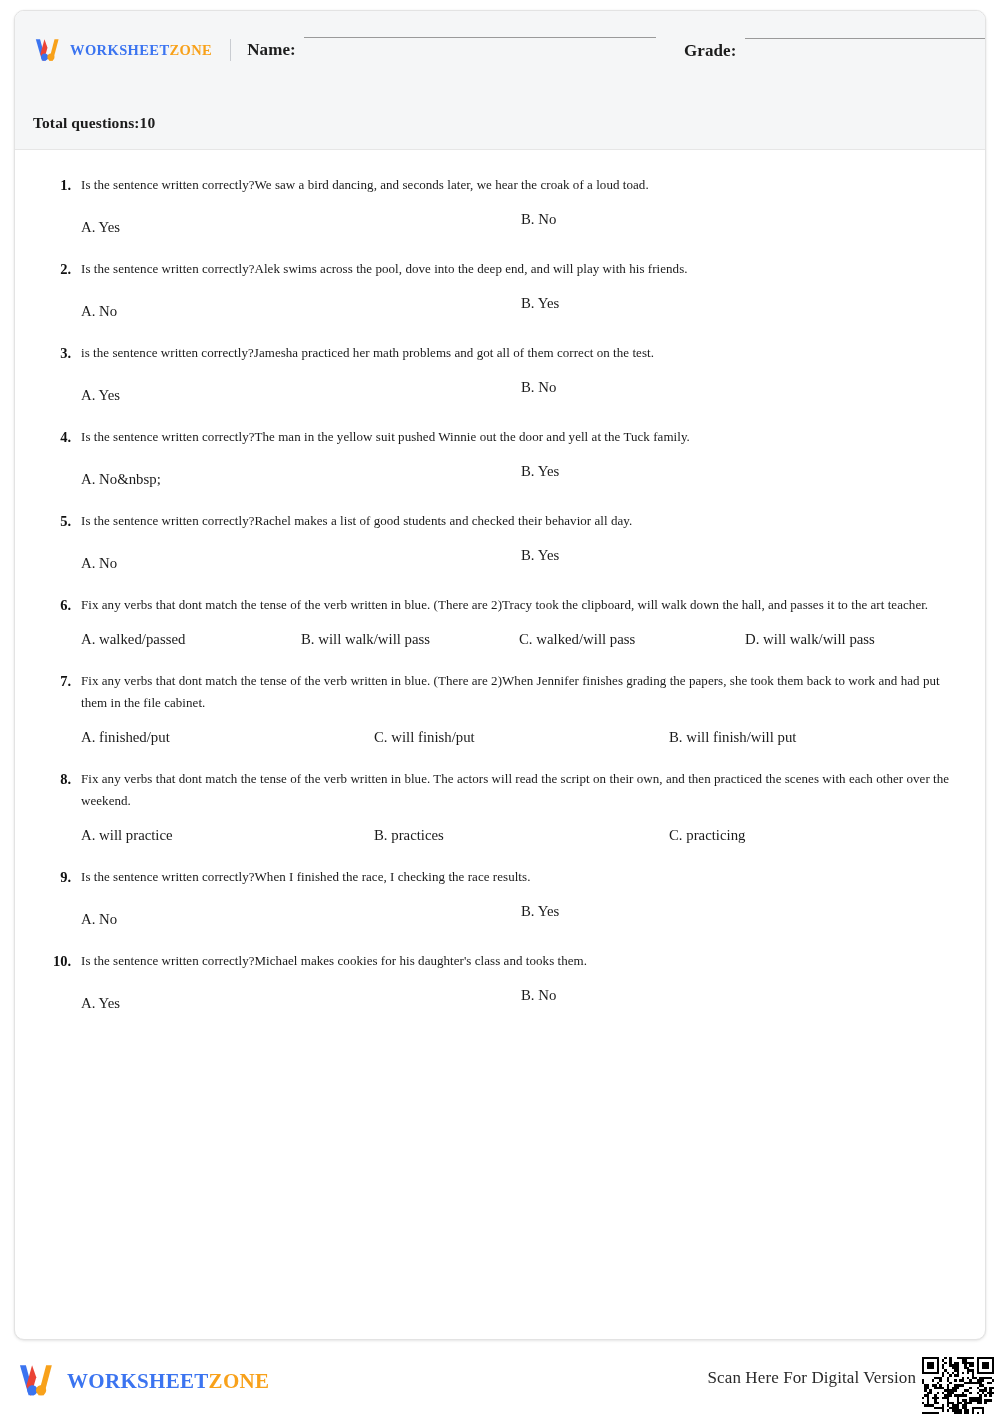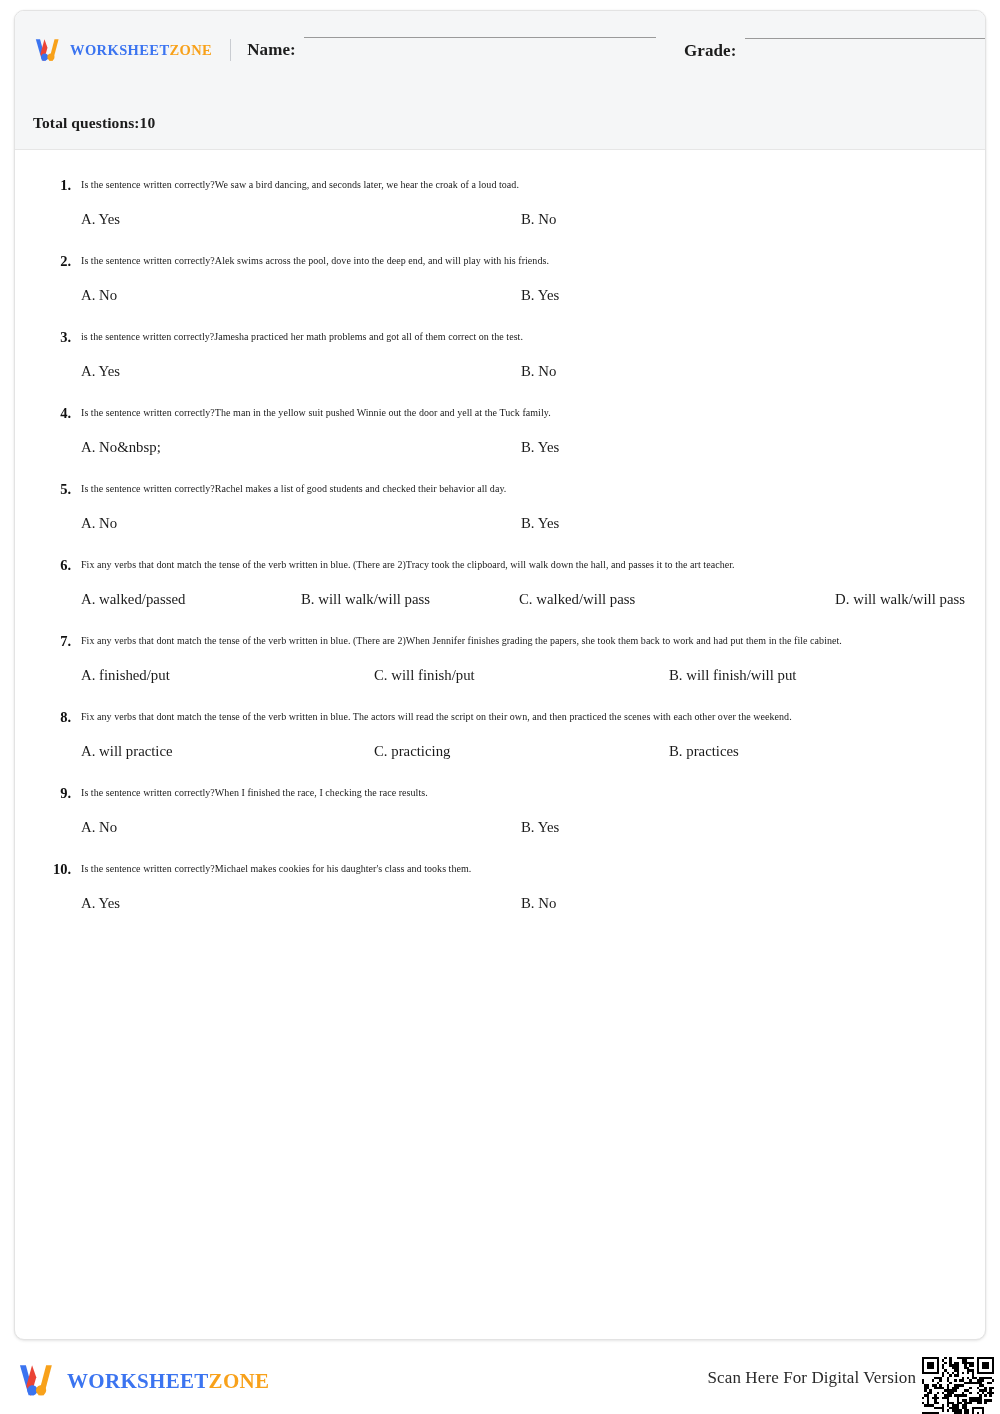--- a/index.html
+++ b/index.html
@@ -138,51 +138,51 @@
     top: 0;
     width: 34px;
     text-align: right;
     font-size: 14.5px;
     font-weight: 700;
     color: #111111;
     line-height: 22px;
   }
 
   .q-text {
-    font-size: 10px;
+    font-size: 13px;
     line-height: 22px;
     color: #1a1a1a;
     letter-spacing: 0.05px;
   }
 
   .q-options {
     display: flex;
     margin-top: 13px;
     font-size: 14.8px;
     line-height: 20px;
     color: #1a1a1a;
   }
   .q-options .opt {
     flex: 0 0 auto;
   }
 
   
-  .opts-2 .opt:nth-child(1) { width: 440px; }
+  .opts-2 .opt:nth-child(1) { width: 440px; margin-top: 8px; }
   .opts-2 .opt:nth-child(2) { width: 440px; }
 
   
   .opts-3 .opt:nth-child(1) { width: 293px; }
   .opts-3 .opt:nth-child(2) { width: 295px; }
   .opts-3 .opt:nth-child(3) { width: 290px; }
 
   
   .opts-4 .opt:nth-child(1) { width: 220px; }
   .opts-4 .opt:nth-child(2) { width: 218px; }
   .opts-4 .opt:nth-child(3) { width: 226px; }
-  .opts-4 .opt:nth-child(4) { width: 220px; text-align: right; }
+  .opts-4 .opt:nth-child(4) { width: 220px; }
 
   
   .footer {
     position: absolute;
     left: 0;
     top: 1352px;
     width: 1000px;
     height: 62px;
     display: flex;
     align-items: center;
@@ -327,22 +327,22 @@
             <div class="opt">A. finished/put</div>
             <div class="opt">C. will finish/put</div>
             <div class="opt">B. will finish/will put</div>
           </div>
         </div>
         <div class="question">
           <div class="q-num">8.</div>
           <div class="q-text">Fix any verbs that dont match the tense of the verb written in blue. The actors will read the script on their own, and then practiced the scenes with each other over the weekend.</div>
           <div class="q-options opts-3">
             <div class="opt">A. will practice</div>
+            <div class="opt">B. practices</div>
             <div class="opt">C. practicing</div>
-            <div class="opt">B. practices</div>
           </div>
         </div>
         <div class="question">
           <div class="q-num">9.</div>
           <div class="q-text">Is the sentence written correctly?When I finished the race, I checking the race results.</div>
           <div class="q-options opts-2">
             <div class="opt">A. No</div>
             <div class="opt">B. Yes</div>
           </div>
         </div>

